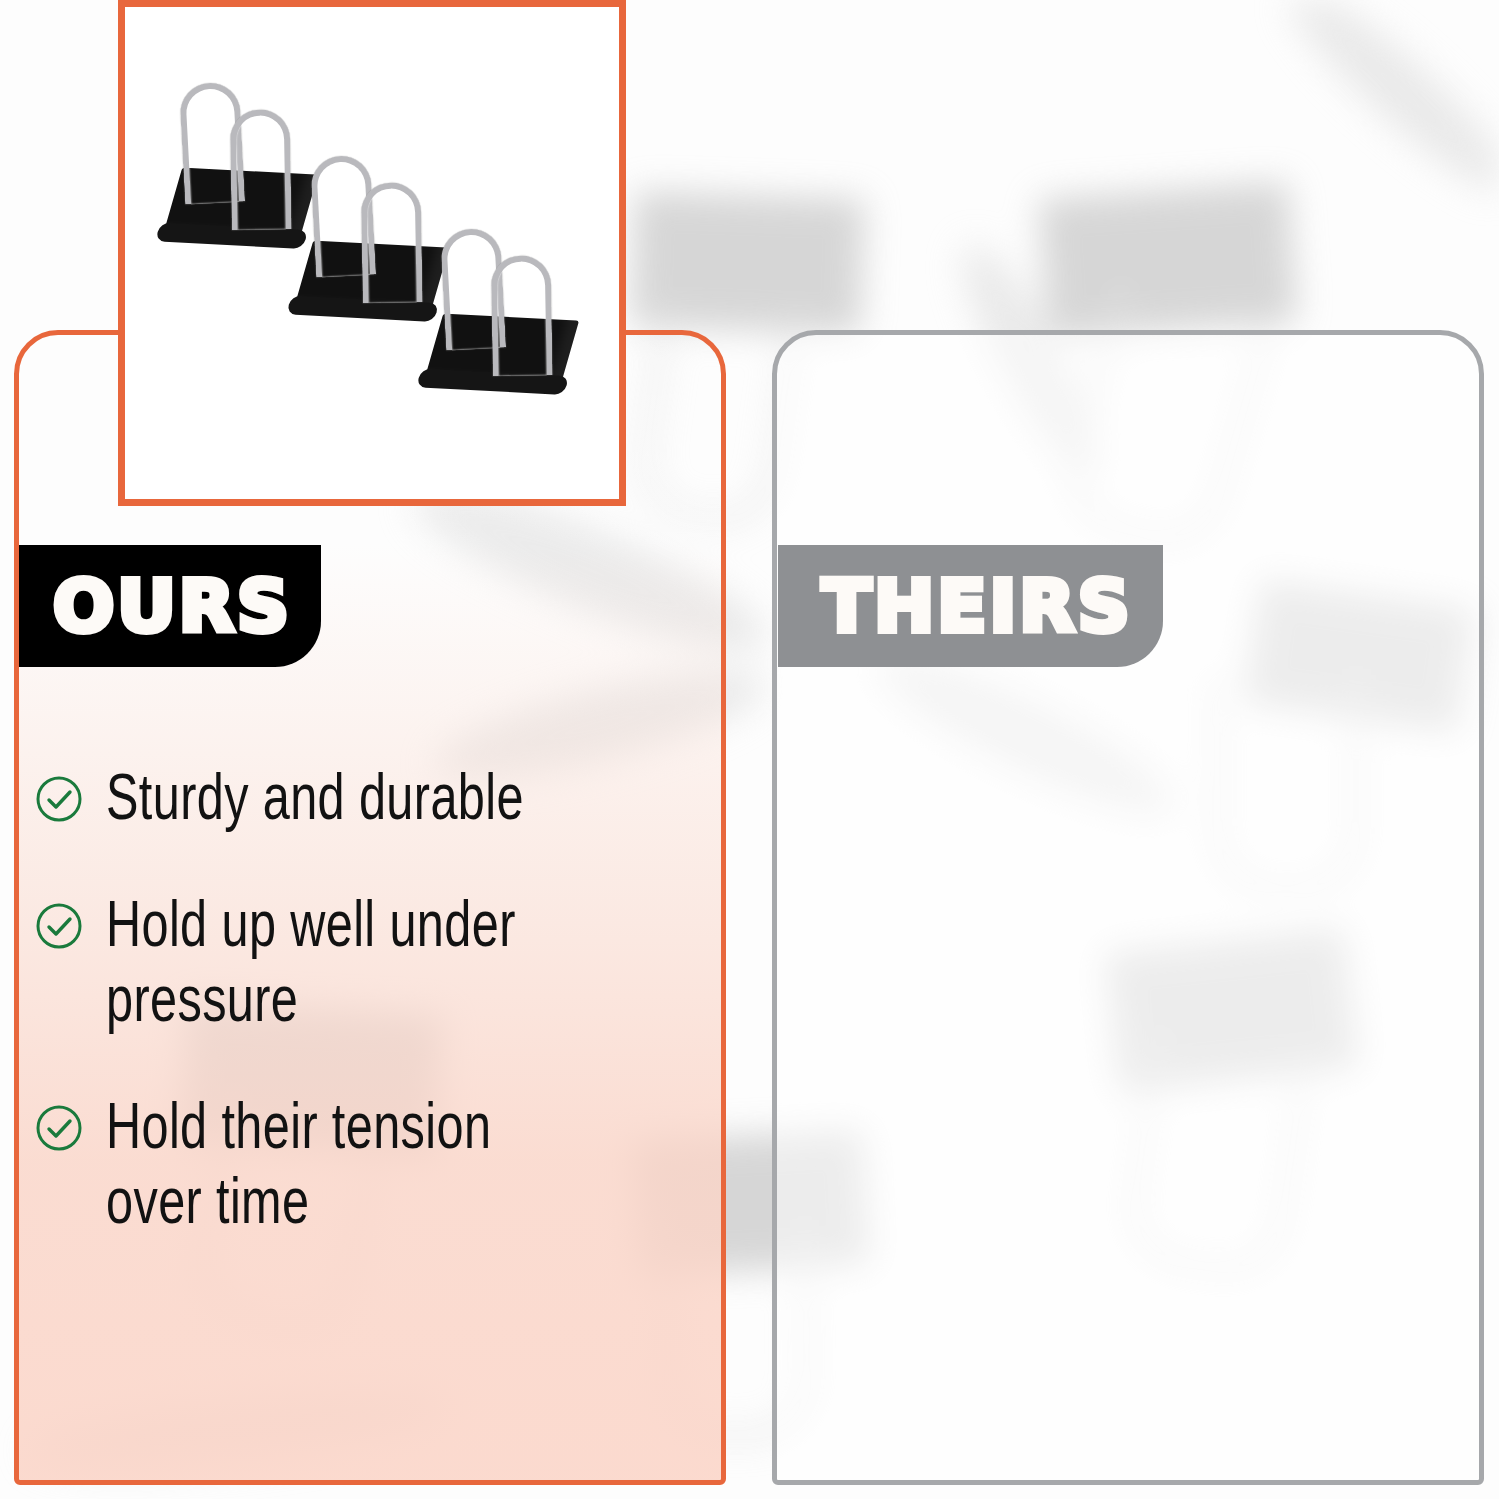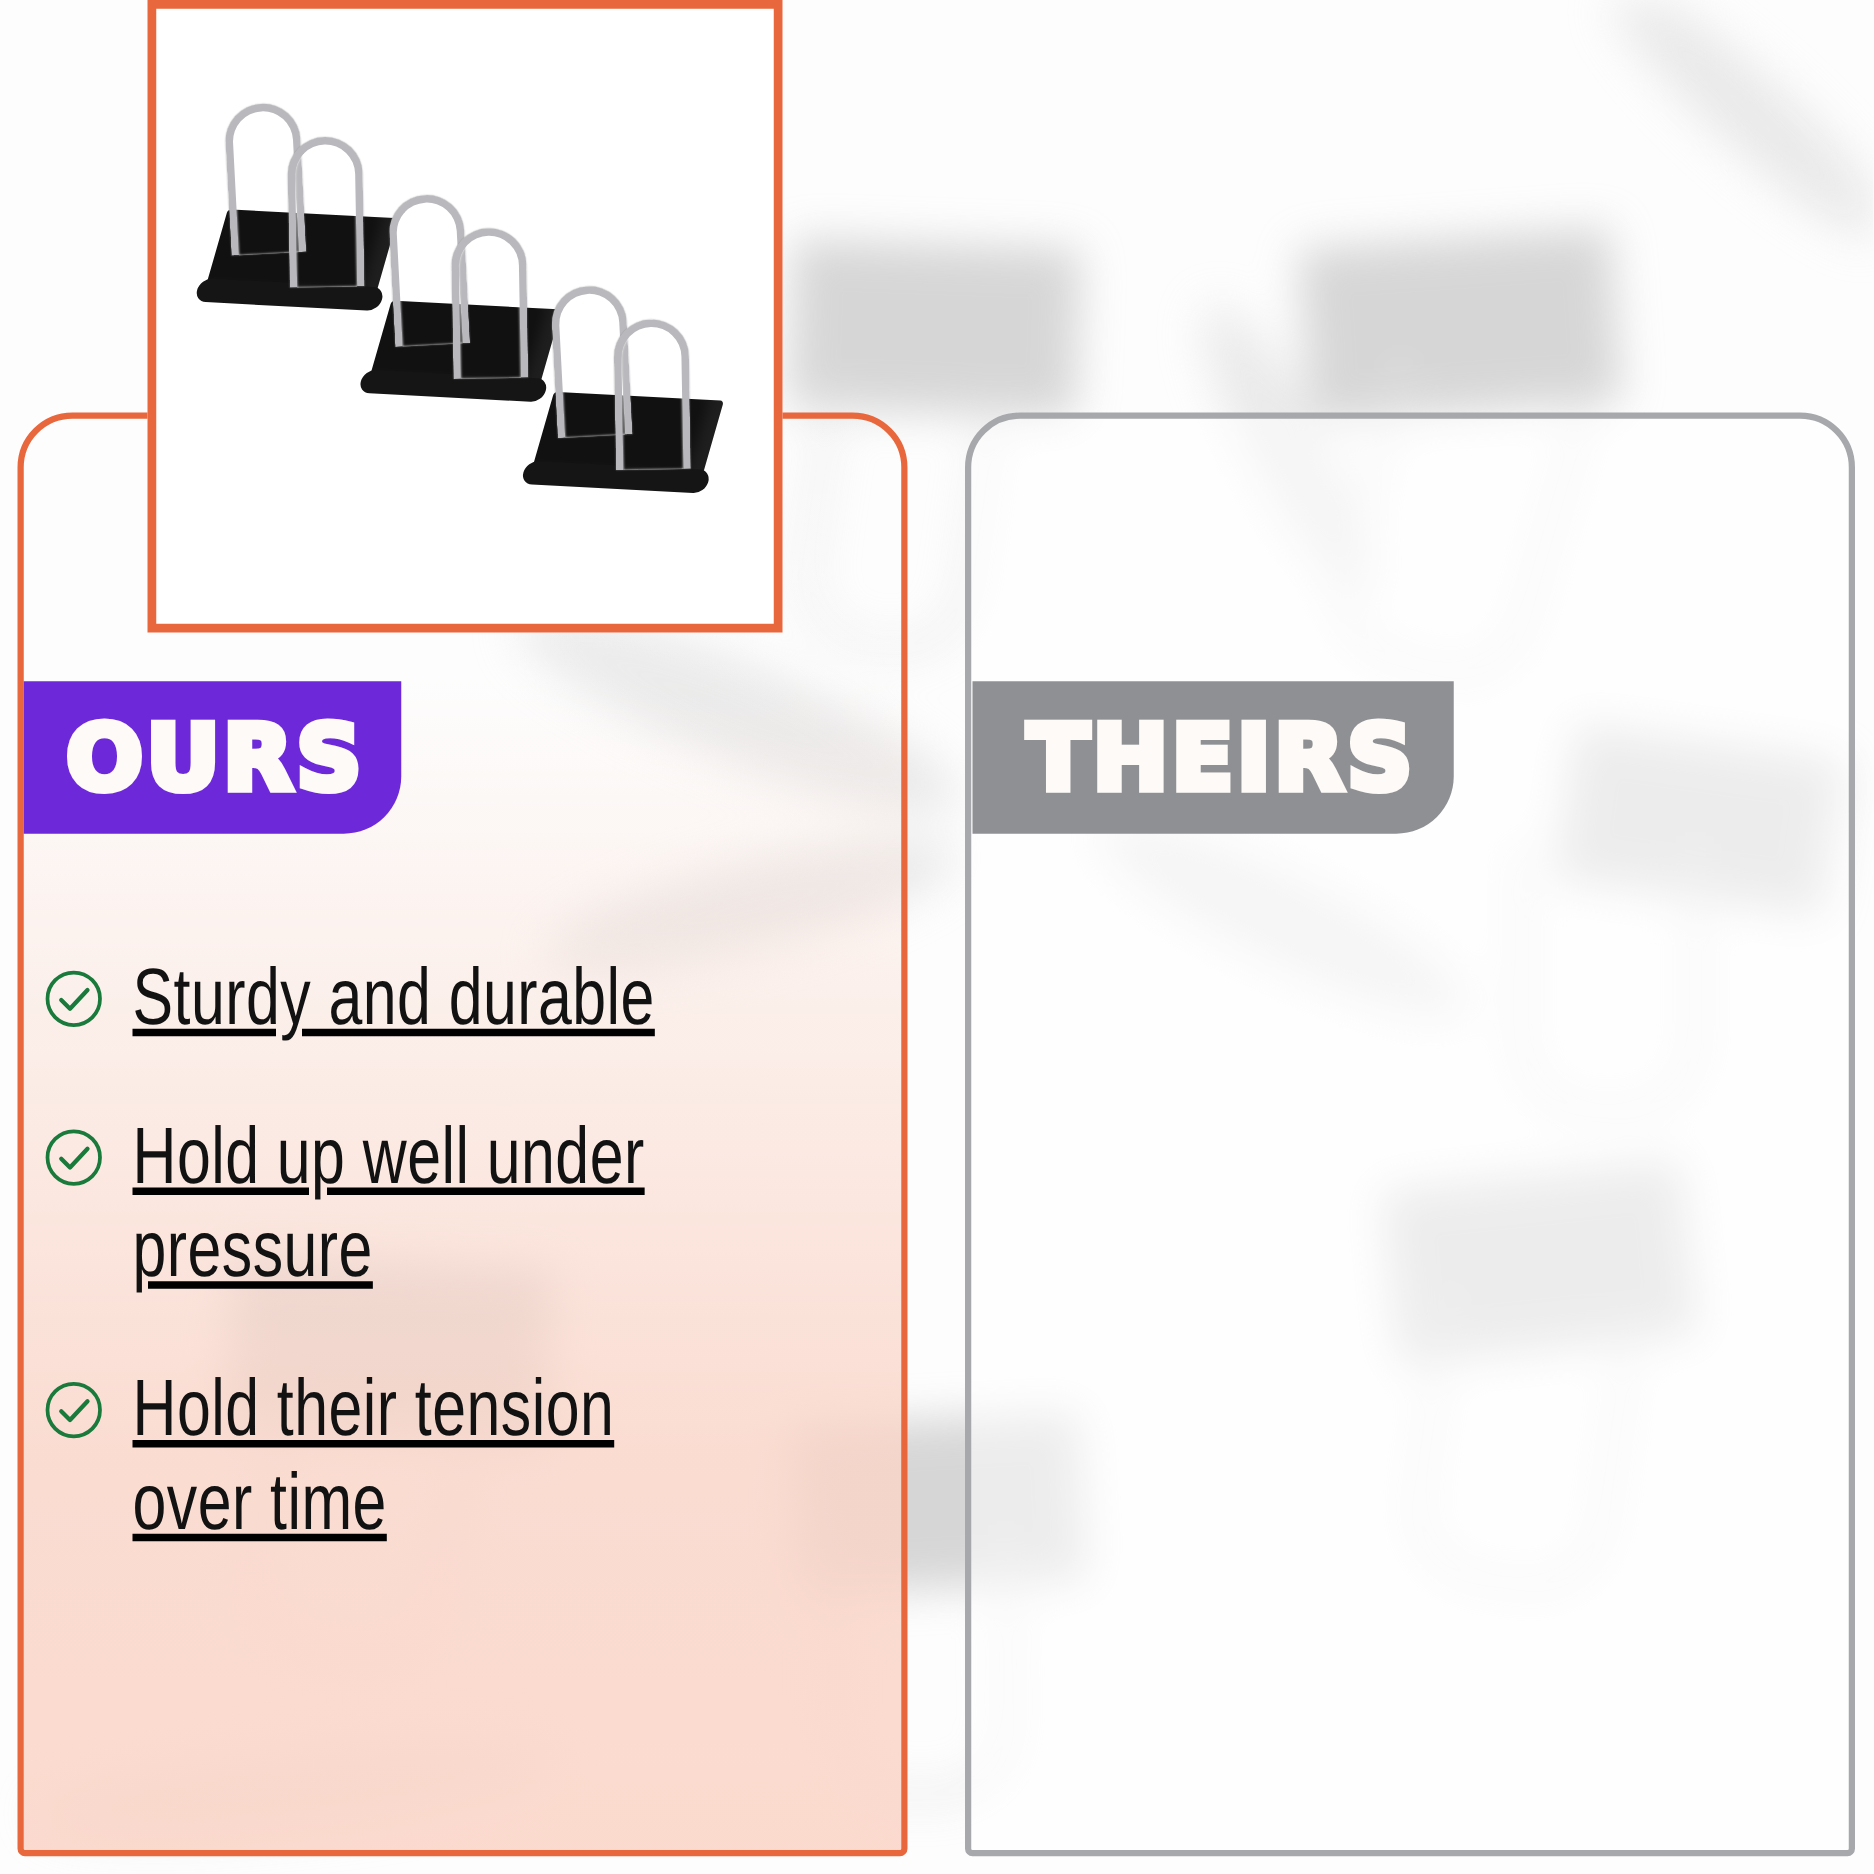--- a/index.html
+++ b/index.html
@@ -132,21 +132,21 @@
     position: absolute;
     display: flex;
     align-items: center;
     box-sizing: border-box;
   }
   #banner-ours {
     left: 19px;
     top: 545px;
     width: 302px;
     height: 122px;
-    background: #6d28d9;
+    background: #000000;
     border-radius: 0 0 46px 0;
     padding-left: 34px;
   }
   #banner-theirs {
     left: 778px;
     top: 545px;
     width: 385px;
     height: 122px;
     background: #8e9093;
     border-radius: 0 0 46px 0;
@@ -161,21 +161,20 @@
     line-height: 1;
     font-family: "DejaVu Sans", sans-serif;
     -webkit-text-stroke: 6px #fdfaf7;
     paint-order: stroke fill;
   }
 
   
   .feature-list {
     position: absolute;
     box-sizing: border-box;
-    text-decoration: underline;
   }
   #list-ours  { left: 34px;  top: 760px; width: 640px; }
   #list-theirs{ left: 800px; top: 760px; width: 665px; }
 
   .feature-item {
     display: flex;
     align-items: flex-start;
     margin-bottom: 52px;
   }
   .feature-icon {

